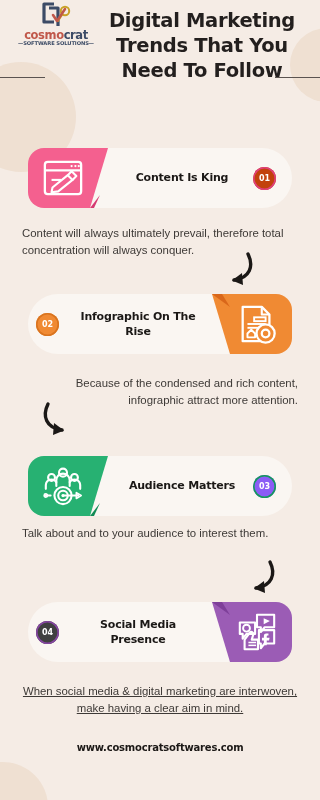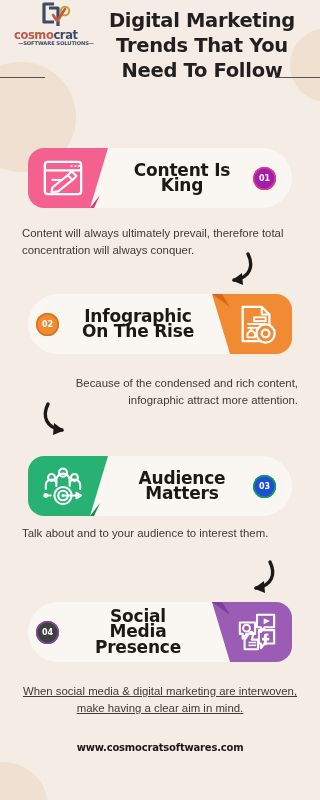--- a/index.html
+++ b/index.html
@@ -16,21 +16,21 @@
   #deco-right-top  { left:290px;  top:28px;   width:74px;  height:74px; }
   #deco-bottom-left{ left:-42px;  top:762px;  width:90px;  height:90px; }
   .deco-rule { position:absolute; height:1px; background:#5a5350; }
   #rule-left  { left:0px;   top:77px; width:45px; }
   #rule-right { left:275px; top:77px; width:45px; }
 
   
   #logo { position:absolute; left:14px; top:2px; width:84px; height:46px; }
   #logo .mark { position:absolute; left:26px; top:0px; }
   #logo .wordmark {
-    position:absolute; left:0; top:26px; width:84px; 
+    position:absolute; left:0; top:26px; width:84px; text-align:center;
     font-family:"DejaVu Sans", sans-serif; font-weight:bold;
     font-size:11.5px; letter-spacing:-0.4px; color:#C0584A;
   }
   #logo .wordmark .dark { color:#3C4B66; }
   #logo .tagline {
     position:absolute; left:0; top:38px; width:84px; text-align:center;
     font-family:"DejaVu Sans", sans-serif; font-weight:bold;
     font-size:5.2px; letter-spacing:-0.1px; color:#3C4B66;
     white-space:nowrap;
   }
@@ -59,21 +59,21 @@
 
   .card.ltr .icon-tab { left:0; }
   .card.ltr .icon-tab svg.glyph { left:14px; }
   .card.rtl .icon-tab { right:0; }
   .card.rtl .icon-tab svg.glyph { right:14px; }
 
   .card-title {
     position:absolute; top:0; height:60px;
     display:flex; align-items:center; justify-content:center;
     font-family:"DejaVu Sans", sans-serif;
-    font-weight:bold; font-size:17px; line-height:15.5px;
+    font-weight:bold; font-size:11px; line-height:15.5px;
     letter-spacing:-0.2px; color:#1B1816; text-align:center;
   }
   .card.ltr .card-title { left:96px; right:52px; }
   .card.rtl .card-title { left:52px; right:96px; }
 
   .badge {
     position:absolute; top:19px; width:23px; height:23px;
     border-radius:50%;
     display:flex; align-items:center; justify-content:center;
     font-family:"DejaVu Sans", sans-serif;
@@ -139,21 +139,21 @@
       <line x1="3" y1="14" x2="41" y2="14" stroke="#fff" stroke-width="2.4"></line>
       <circle cx="31" cy="9.5" r="1.2" fill="#fff"></circle>
         <circle cx="35" cy="9.5" r="1.2" fill="#fff"></circle>
         <circle cx="38.5" cy="9.5" r="1.2" fill="#fff"></circle>
       <path d="M11 32 L27 19 L32 24 L17 36 L10 37 Z" fill="none" stroke="#fff" stroke-width="2.2" stroke-linejoin="round"></path>
       <path d="M27 19 L31 15 L36 20 L32 24" fill="none" stroke="#fff" stroke-width="2.2" stroke-linejoin="round"></path>
       <line x1="10" y1="24" x2="20" y2="24" stroke="#fff" stroke-width="2.2"></line>
     </svg>
   </div>
   <div class="card-title">Content Is King</div>
-  <div class="badge" style="background:#a21caf;box-shadow:0 0 0 1.6px #E0407A inset">01</div>
+  <div class="badge" style="background:#c2410c;box-shadow:0 0 0 1.6px #E0407A inset">01</div>
 </div>
 <p class="body-copy c-left" style="top:218px">Content will always ultimately prevail, therefore total concentration will always conquer.</p>
 
 <svg class="arrow" style="left:206px;top:250px" viewBox="0 0 52 40">
   <path d="M42 4 C48 16 44 28 28 30" fill="none" stroke="#1B1816" stroke-width="3.4" stroke-linecap="round"></path>
   <path d="M36 23 L26 30.5 L37 35 Z" fill="#1B1816"></path>
 </svg>
 
 <div class="card rtl" id="card-2" style="top:294px">
   <div class="plate"></div>
@@ -200,21 +200,21 @@
       <circle cx="22" cy="32" r="9" fill="none" stroke="#fff" stroke-width="2.2"></circle>
       <circle cx="22" cy="32" r="5" fill="none" stroke="#fff" stroke-width="2.2"></circle>
       <circle cx="22" cy="32" r="1.7" fill="#fff"></circle>
       <line x1="22" y1="32" x2="38" y2="32" stroke="#fff" stroke-width="2.2" stroke-linecap="round"></line>
       <path d="M36 29 L41 32 L36 35 Z" fill="none" stroke="#fff" stroke-width="1.8" stroke-linejoin="round"></path>
       <line x1="4" y1="32" x2="9" y2="32" stroke="#fff" stroke-width="2.2" stroke-linecap="round"></line>
       <circle cx="4" cy="32" r="1.7" fill="none" stroke="#fff" stroke-width="1.8"></circle>
     </svg>
   </div>
   <div class="card-title">Audience Matters</div>
-  <div class="badge" style="background:#1d4ed8;box-shadow:0 0 0 1.6px #139A5C inset">03</div>
+  <div class="badge" style="background:#8b5cf6;box-shadow:0 0 0 1.6px #139A5C inset">03</div>
 </div>
 <p class="body-copy c-left" style="top:518px">Talk about and to your audience to interest them.</p>
 
 <svg class="arrow" style="left:228px;top:558px" viewBox="0 0 52 40">
   <path d="M42 4 C48 16 44 28 28 30" fill="none" stroke="#1B1816" stroke-width="3.4" stroke-linecap="round"></path>
   <path d="M36 23 L26 30.5 L37 35 Z" fill="#1B1816"></path>
 </svg>
 
 <div class="card rtl" id="card-4" style="top:602px">
   <div class="plate"></div>

